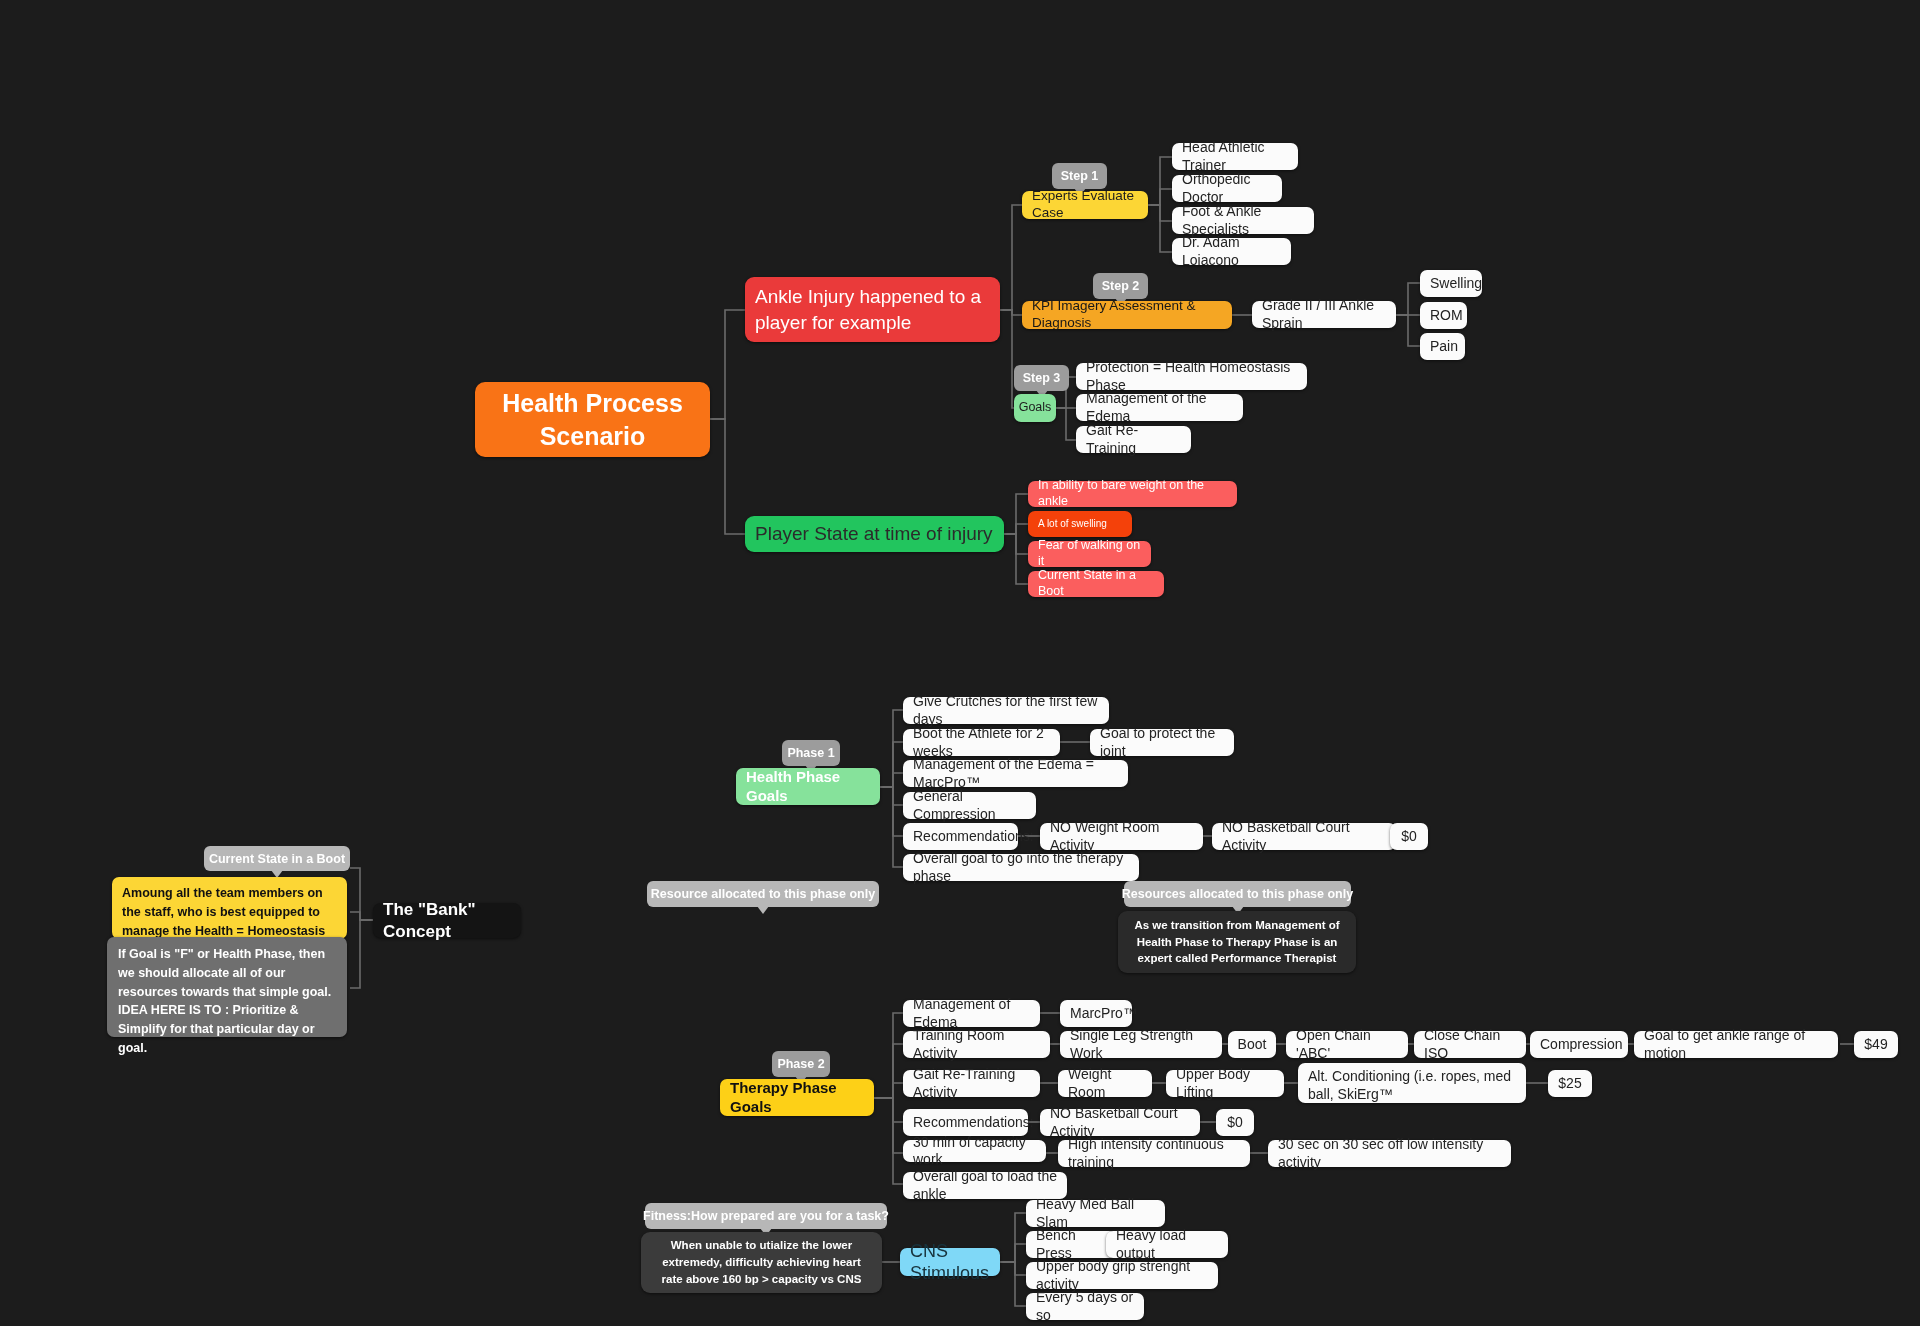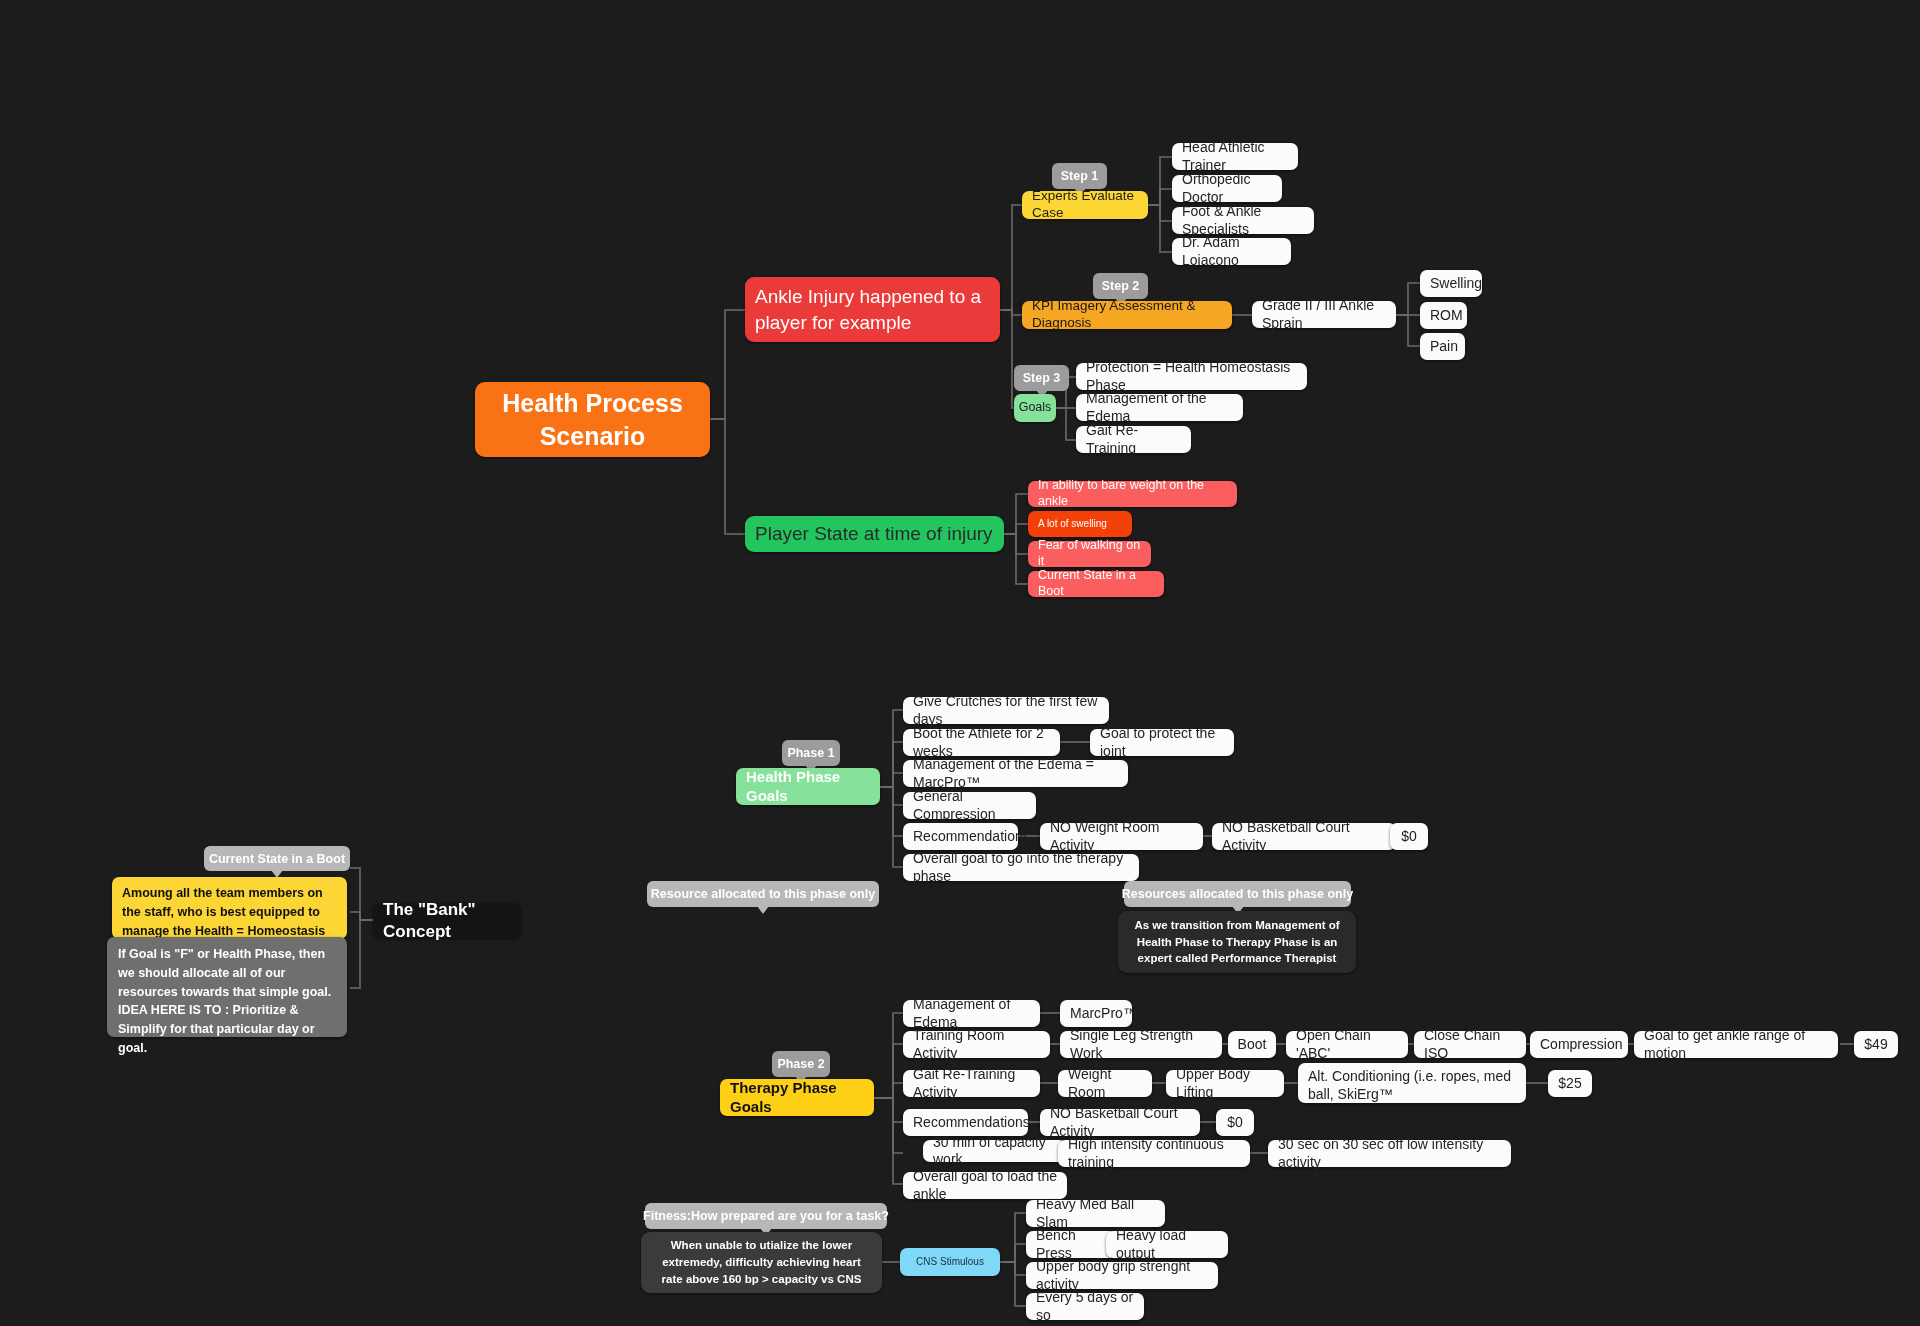--- a/index.html
+++ b/index.html
@@ -29,21 +29,21 @@
           line-height:1.3;}
   .n-red{background:#ea3a3a;color:#fff;font-size:19px;border-radius:9px;line-height:1.35;}
   .n-redsm{background:#fb5e5e;color:#fff;font-size:12.5px;}
   .n-orangered{background:#f4410a;color:#fff;font-size:10px;}
   .n-graylight{background:#22c55e;color:#2b2b2b;font-size:19px;border-radius:9px;}
   .n-yellow{background:#fcd635;color:#1d1d1d;font-size:13.5px;}
   .n-yellowbig{background:#fdd017;color:#111;font-size:15px;font-weight:bold;}
   .n-amber{background:#f5a623;color:#181818;font-size:13.5px;}
   .n-green{background:#86e29b;color:#fff;font-size:15px;font-weight:bold;}
   .n-greensm{background:#86e29b;color:#1d1d1d;font-size:12.5px;}
-  .n-cyan{background:#7fd8f7;color:#17333d;font-size:10px;}
+  .n-cyan{background:#7fd8f7;color:#17333d;font-size:18px;}
   .n-dark{background:#141414;color:#fff;font-size:17px;font-weight:bold;border-radius:8px;}
   .n-note{background:#3b3b3b;color:#fff;font-size:11.5px;font-weight:bold;
           text-align:center;justify-content:center;line-height:1.45;border-radius:9px;}
   .n-notedark{background:#2a2a2a;color:#fff;font-size:11.5px;font-weight:bold;
           text-align:center;justify-content:center;line-height:1.45;border-radius:9px;}
   .n-notegray{background:#6f6f6f;color:#fff;font-size:12.5px;font-weight:bold;line-height:1.5;}
   .n-noteyellow{background:#fcd635;color:#111;font-size:12.5px;font-weight:bold;line-height:1.5;}
   .callout{
     position:absolute;
     background:#9c9c9c;color:#fff;
@@ -221,21 +221,21 @@
   <div class="node n-white" style="left:903px;top:1070px;width:137px;height:27px;">Gait Re-Training Activity</div>
   <div class="node n-white" style="left:1058px;top:1070px;width:94px;height:27px;">Weight Room</div>
   <div class="node n-white" style="left:1166px;top:1070px;width:118px;height:27px;">Upper Body Lifting</div>
   <div class="node n-white" style="left:1298px;top:1063px;width:228px;height:40px;align-items:flex-start;padding:5px 10px;">Alt. Conditioning (i.e. ropes, med ball, SkiErg™</div>
   <div class="node n-white" style="left:1548px;top:1070px;width:44px;height:27px;justify-content:center;">$25</div>
 
   <div class="node n-white" style="left:903px;top:1109px;width:125px;height:27px;">Recommendations:</div>
   <div class="node n-white" style="left:1040px;top:1109px;width:160px;height:27px;">NO Basketball Court Activity</div>
   <div class="node n-white" style="left:1216px;top:1109px;width:38px;height:27px;justify-content:center;">$0</div>
 
-  <div class="node n-white" style="left:903px;top:1140px;width:143px;height:22px;margin-left:20px;">30 min of capacity work</div>
+  <div class="node n-white" style="left:903px;top:1140px;width:143px;height:22px;">30 min of capacity work</div>
   <div class="node n-white" style="left:1058px;top:1140px;width:192px;height:27px;">High intensity continuous training</div>
   <div class="node n-white" style="left:1268px;top:1140px;width:243px;height:27px;">30 sec on 30 sec off low intensity activity</div>
 
   <div class="node n-white" style="left:903px;top:1172px;width:164px;height:27px;">Overall goal to load the ankle</div>
 
   <div class="callout c-light" style="left:645px;top:1203px;width:242px;height:26px;">Fitness:How prepared are you for a task?</div>
   <div class="node n-note" style="left:641px;top:1232px;width:241px;height:61px;">When unable to utialize the lower extremedy, difficulty achieving heart rate above 160 bp &gt; capacity vs CNS</div>
   <div class="node n-cyan" style="left:900px;top:1248px;width:100px;height:28px;justify-content:center;">CNS Stimulous</div>
 
   <div class="node n-white" style="left:1026px;top:1200px;width:139px;height:27px;">Heavy Med Ball Slam</div>

